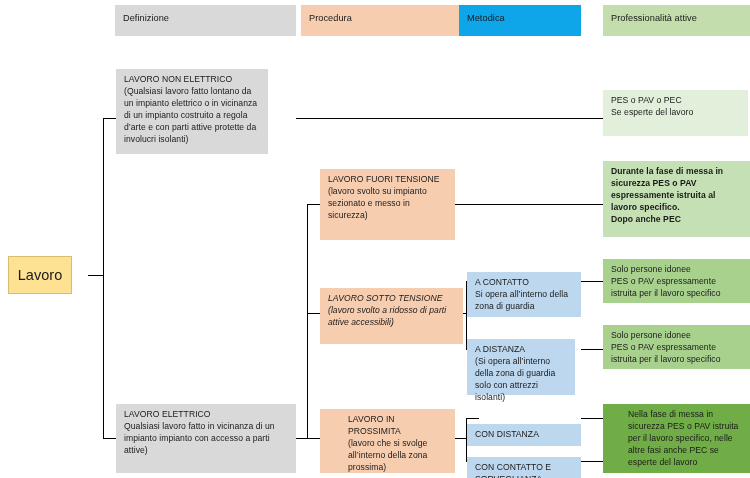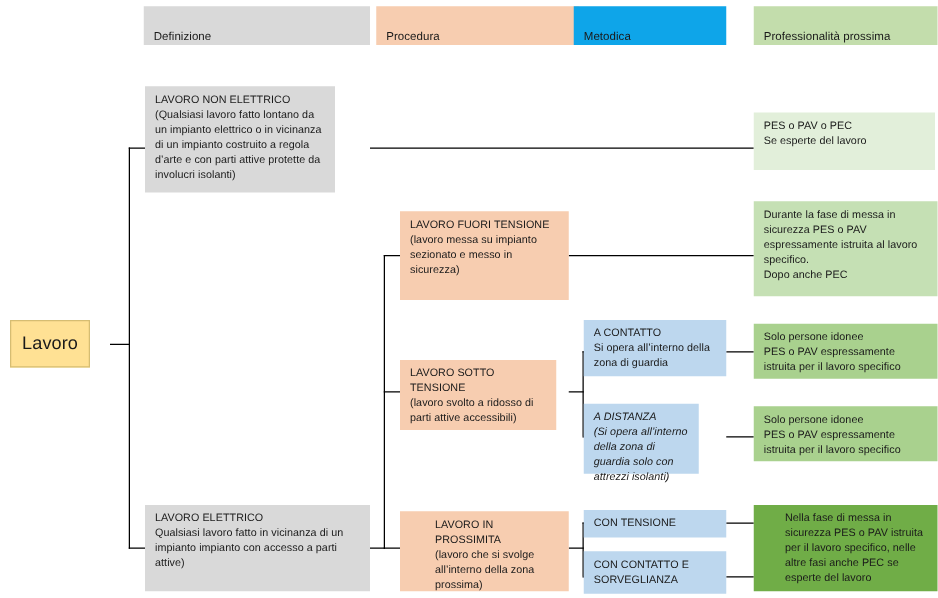--- a/index.html
+++ b/index.html
@@ -16,57 +16,57 @@
     box-sizing:border-box;
     font-size:8.6px;
     line-height:12.1px;
     color:#1a1a1a;
     padding:4px 7px 4px 8px;
     white-space:pre-line;
     letter-spacing:0.05px;
   }
 
   
-  .hdr{font-size:9.2px;line-height:13px;padding-top:18px;}
+  .hdr{font-size:9.2px;line-height:13px;padding-top:7px;}
   .hdr-gray{background:#d9d9d9;}
   .hdr-orange{background:#f7cdb0;}
   .hdr-blue{background:#0ea5e9;}
   .hdr-green{background:#c3ddac;}
 
   
   .root{
     background:#ffe194;
     border:1px solid #d6bd72;
     font-size:14.5px;
     line-height:18px;
     display:flex;align-items:center;justify-content:center;
     padding:0;
   }
   .gray{background:#d9d9d9;}
   .orange{background:#f7cdb0;}
-  .blue{background:#bdd7ee;}
+  .blue{background:#bdd7ee;margin-top:16px;}
   .green-pale{background:#e2efda;}
-  .green-mid{background:#c5e0b4;}
+  .green-mid{background:#c5e0b4;font-weight:bold;}
   .green-str{background:#a9d18e;}
   .green-dark{background:#70ad47;padding-left:25px;}
 
   
   .ln{position:absolute;background:#000000;}
   .h{height:1px;}
   .v{width:1px;}
 </style>
 </head>
 <body>
 
 <div id="canvas">
 
   <div class="box hdr hdr-gray" style="left:115px;top:5px;width:181px;height:31px;">Definizione</div>
   <div class="box hdr hdr-orange" style="left:301px;top:5px;width:162px;height:31px;">Procedura</div>
   <div class="box hdr hdr-blue" style="left:459px;top:5px;width:122px;height:31px;">Metodica</div>
-  <div class="box hdr hdr-green" style="left:603px;top:5px;width:147px;height:31px;">Professionalità prossima</div>
+  <div class="box hdr hdr-green" style="left:603px;top:5px;width:147px;height:31px;">Professionalità attive</div>
 
   <div class="ln h" style="left:88px;top:275px;width:16px;"></div>
   <div class="ln v" style="left:103px;top:118px;height:321px;"></div>
   <div class="ln h" style="left:103px;top:118px;width:13px;"></div>
   <div class="ln h" style="left:103px;top:438px;width:13px;"></div>
 
   <div class="ln h" style="left:296px;top:118px;width:307px;"></div>
 
   <div class="ln h" style="left:296px;top:438px;width:12px;"></div>
   <div class="ln v" style="left:307px;top:204px;height:235px;"></div>
@@ -92,31 +92,31 @@
   <div class="ln h" style="left:581px;top:461px;width:22px;"></div>
 
   <div class="box root" style="left:8px;top:256px;width:64px;height:38px;">Lavoro</div>
 
   <div class="box gray" style="left:116px;top:69px;width:152px;height:85px;">LAVORO NON ELETTRICO
 (Qualsiasi lavoro fatto lontano da un impianto elettrico o in vicinanza di un impianto costruito a regola d’arte e con parti attive protette da involucri isolanti)</div>
   <div class="box gray" style="left:116px;top:404px;width:180px;height:69px;">LAVORO ELETTRICO
 Qualsiasi lavoro fatto in vicinanza di un impianto impianto con accesso a parti attive)</div>
 
   <div class="box orange" style="left:320px;top:169px;width:135px;height:71px;">LAVORO FUORI TENSIONE
-(lavoro messa su impianto sezionato e messo in sicurezza)</div>
-  <div class="box orange" style="left:320px;top:288px;width:125px;height:56px;">LAVORO SOTTO TENSIONE
+(lavoro svolto su impianto sezionato e messo in sicurezza)</div>
+  <div class="box orange" style="left:320px;top:288px;width:143px;height:56px;font-style:italic;">LAVORO SOTTO TENSIONE
 (lavoro svolto a ridosso di parti attive accessibili)</div>
   <div class="box orange" style="left:320px;top:409px;width:135px;height:64px;padding-left:28px;">LAVORO IN PROSSIMITA
 (lavoro che si svolge all’interno della zona prossima)</div>
 
   <div class="box blue" style="left:467px;top:256px;width:114px;height:45px;">A CONTATTO
 Si opera all’interno della zona di guardia</div>
-  <div class="box blue" style="left:467px;top:323px;width:92px;height:56px;font-style:italic;">A DISTANZA
+  <div class="box blue" style="left:467px;top:323px;width:108px;height:56px;">A DISTANZA
 (Si opera all’interno della zona di guardia solo con attrezzi isolanti)</div>
-  <div class="box blue" style="left:467px;top:408px;width:114px;height:22px;">CON TENSIONE</div>
+  <div class="box blue" style="left:467px;top:408px;width:114px;height:22px;">CON DISTANZA</div>
   <div class="box blue" style="left:467px;top:441px;width:114px;height:34px;">CON CONTATTO E SORVEGLIANZA</div>
 
   <div class="box green-pale" style="left:603px;top:90px;width:145px;height:46px;">PES o PAV o PEC
 Se esperte del lavoro</div>
   <div class="box green-mid" style="left:603px;top:161px;width:147px;height:76px;">Durante la fase di messa in sicurezza PES o PAV espressamente istruita al lavoro specifico.
 Dopo anche PEC</div>
   <div class="box green-str" style="left:603px;top:259px;width:147px;height:44px;">Solo persone idonee
 PES o PAV espressamente istruita per il lavoro specifico</div>
   <div class="box green-str" style="left:603px;top:325px;width:147px;height:44px;">Solo persone idonee
 PES o PAV espressamente istruita per il lavoro specifico</div>

